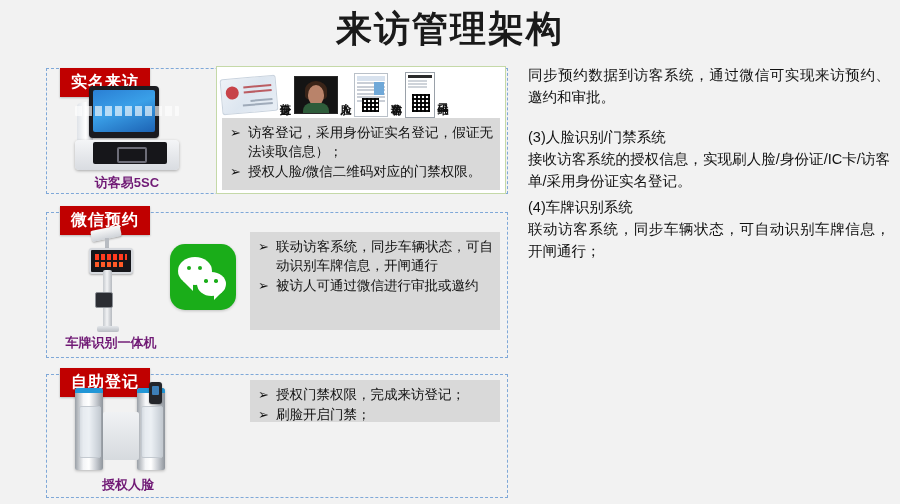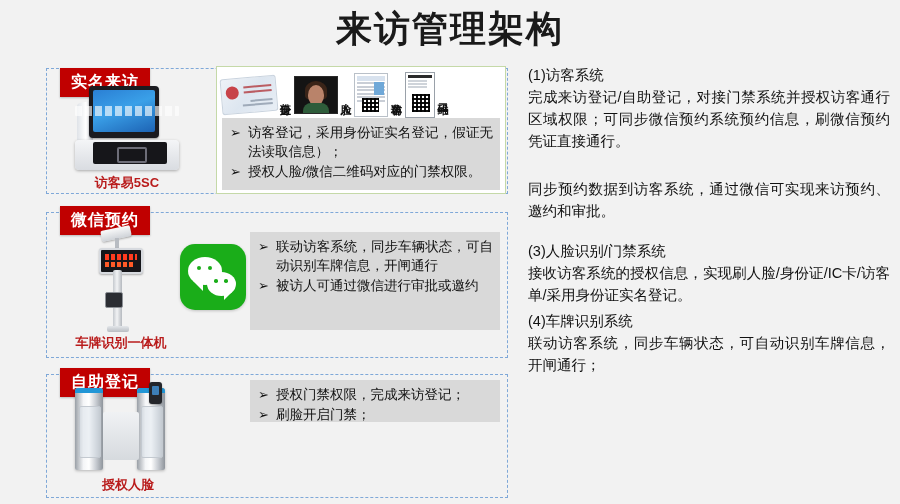--- a/index.html
+++ b/index.html
@@ -37,24 +37,24 @@
     line-height:20px;white-space:nowrap;
     box-shadow:0 1px 2px rgba(0,0,0,.25);
   }
   .badge1{left:60px;top:68px;}
   .badge2{left:60px;top:206px;}
   .badge3{left:60px;top:368px;}
 
   
   .device{position:absolute;text-align:center;}
   .device .caption{
-    font-size:13px;font-weight:700;color:#b91c1c;margin-top:2px;white-space:nowrap;text-align:center;
+    font-size:13px;font-weight:700;color:#701a75;margin-top:2px;white-space:nowrap;text-align:center;
   }
   .dev1{left:52px;top:86px;width:150px;}
-  .dev2{left:46px;top:228px;width:150px;}
+  .dev2{left:36px;top:228px;width:150px;}
   .dev3{left:48px;top:382px;width:160px;}
 
   
   .kiosk{position:relative;width:120px;height:86px;margin:0 auto;}
   .kiosk .screen{
     position:absolute;left:22px;top:0;width:70px;height:52px;
     background:#1b1b20;border-radius:4px;
     box-shadow:0 1px 2px rgba(0,0,0,.35);
   }
   .kiosk .screen:after{
@@ -413,24 +413,20 @@
   </div>
 
   <div class="bullets b3">
     <ul>
       <li><span class="arrow">➢</span><span>授权门禁权限，完成来访登记；</span></li>
       <li><span class="arrow">➢</span><span>刷脸开启门禁；</span></li>
     </ul>
   </div>
 
   <div class="right">
-    <div class="rsec rs1">
-      <div class="rtitle">(1)访客系统</div>
-      <div class="rbody">完成来访登记/自助登记，对接门禁系统并授权访客通行区域权限；可同步微信预约系统预约信息，刷微信预约凭证直接通行。</div>
-    </div>
     <div class="rsec rs2">
       <div class="rbody">同步预约数据到访客系统，通过微信可实现来访预约、邀约和审批。</div>
     </div>
     <div class="rsec rs3">
       <div class="rtitle">(3)人脸识别/门禁系统</div>
       <div class="rbody">接收访客系统的授权信息，实现刷人脸/身份证/IC卡/访客单/采用身份证实名登记。</div>
     </div>
     <div class="rsec">
       <div class="rtitle">(4)车牌识别系统</div>
       <div class="rbody">联动访客系统，同步车辆状态，可自动识别车牌信息，开闸通行；</div>

